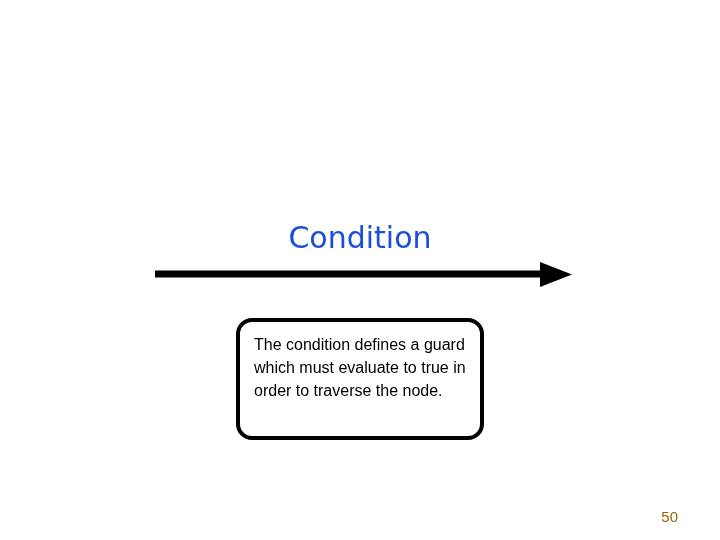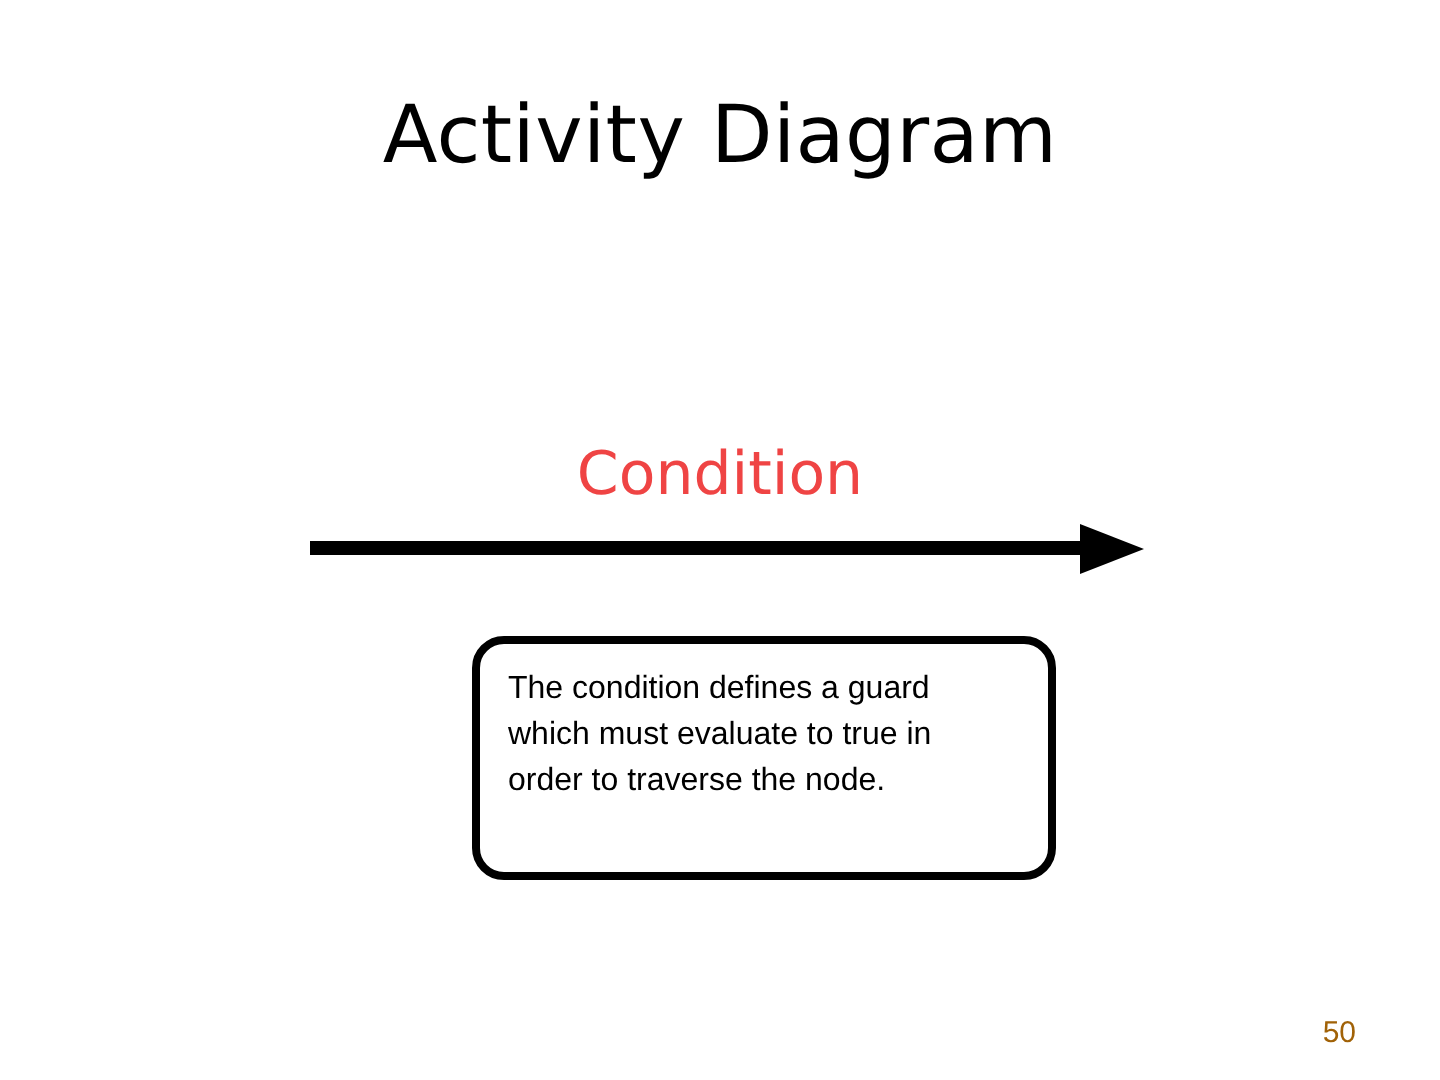--- a/index.html
+++ b/index.html
@@ -35,36 +35,36 @@
   }
   #condition-label {
     position: absolute;
     left: 0;
     top: 220px;
     width: 720px;
     text-align: center;
     font-family: "DejaVu Sans", sans-serif;
     font-size: 30px;
     font-weight: 400;
-    color: #ef4444;
+    color: #1d4ed8;
     line-height: 36px;
     white-space: nowrap;
   }
   #flow-arrow {
     position: absolute;
     left: 150px;
     top: 258px;
     width: 430px;
     height: 34px;
   }
   #callout-box {
     position: absolute;
     left: 236px;
     top: 318px;
-    width: 292px;
+    width: 248px;
     height: 122px;
     box-sizing: border-box;
     border: 4px solid #000000;
     border-radius: 16px;
     background: #ffffff;
   }
   #callout-text {
     position: absolute;
     left: 14px;
     top: 11px;
@@ -86,21 +86,20 @@
     font-weight: 400;
     color: #a16207;
     line-height: 18px;
   }
 </style>
 </head>
 <body>
 
 <div id="slide">
 
-  <div id="slide-title">Activity Diagram</div>
 
   <div id="condition-label">Condition</div>
 
   <svg id="flow-arrow" viewBox="0 0 430 34">
     <line x1="5" y1="16" x2="396" y2="16" stroke="#000000" stroke-width="7"></line>
     <polygon points="390,4 422,16.5 390,29" fill="#000000"></polygon>
   </svg>
 
   <div id="callout-box">
     <div id="callout-text">The condition defines a guard which must evaluate to true in order to traverse the node.</div>

